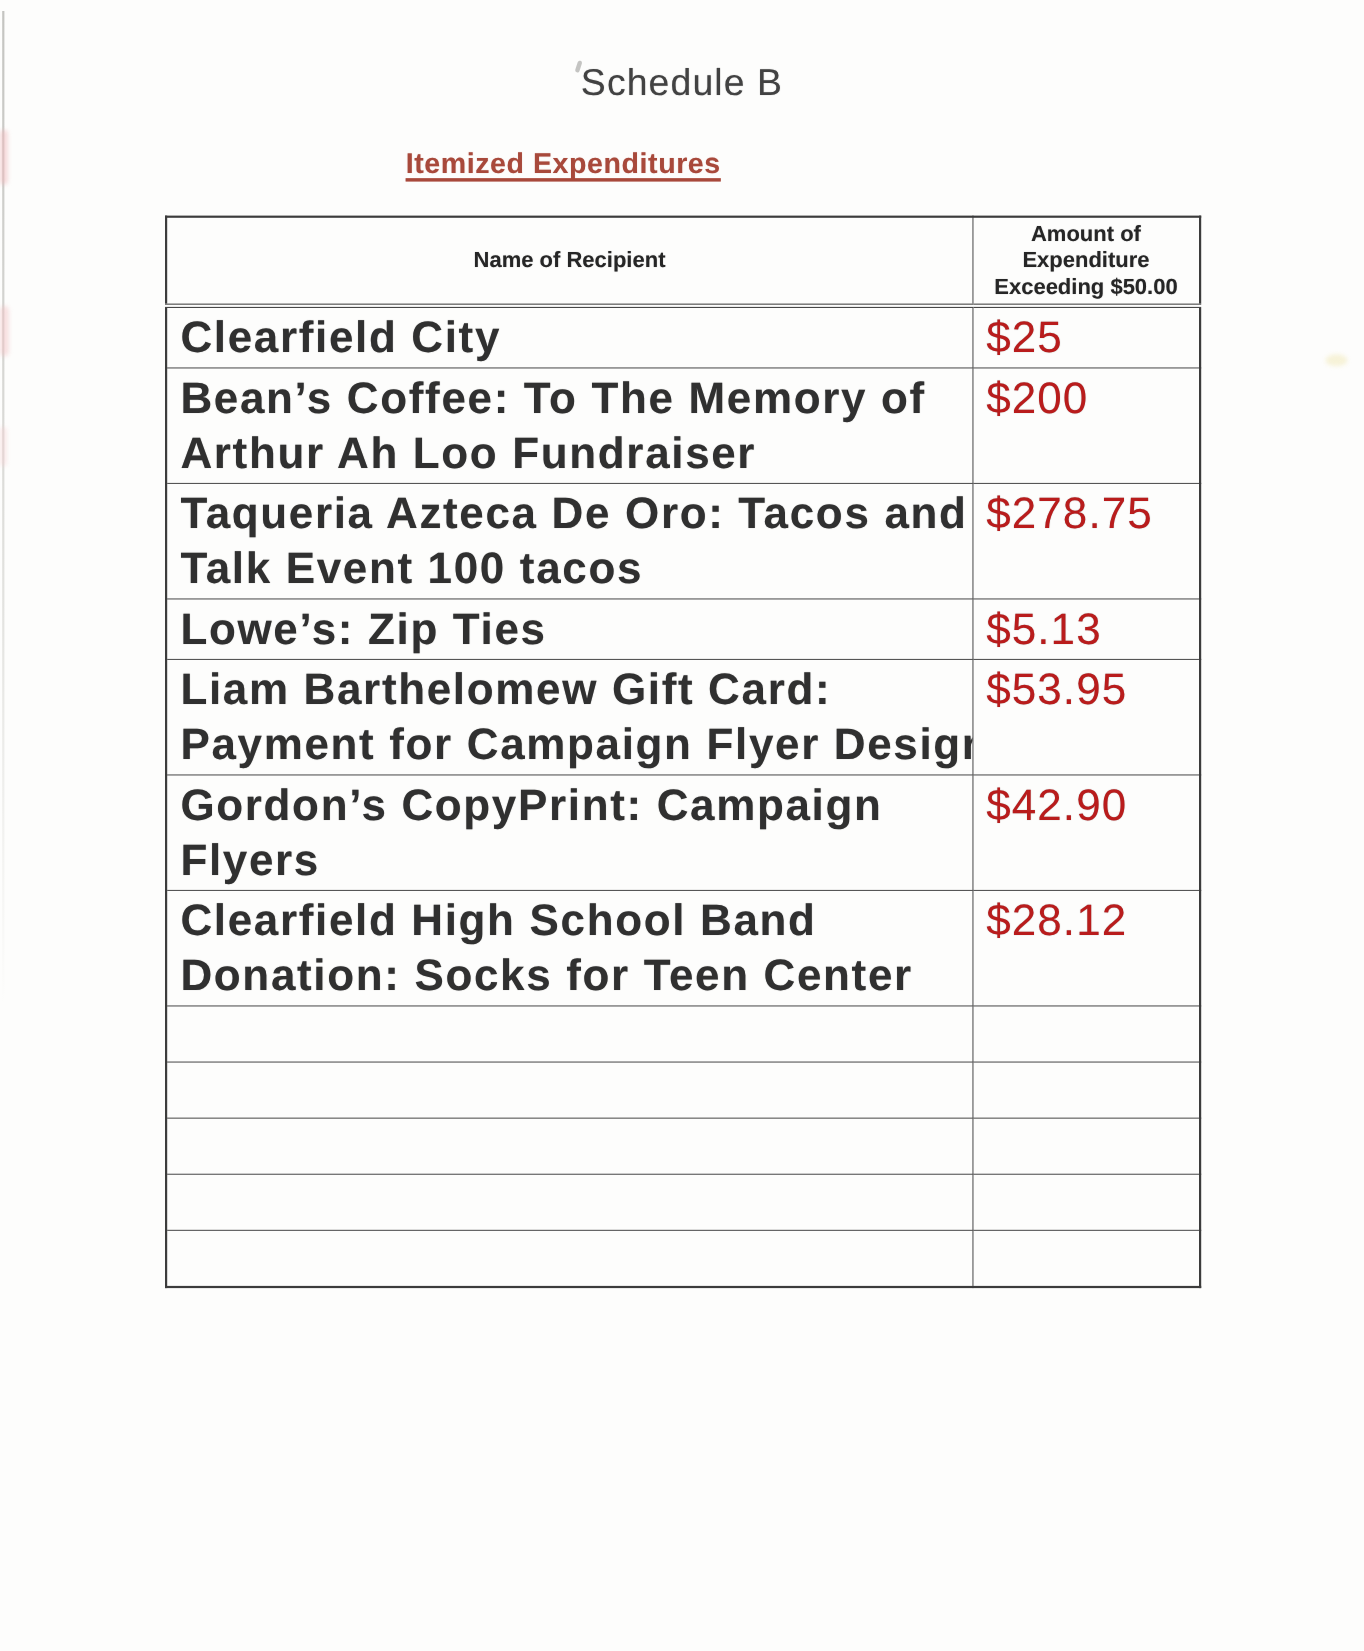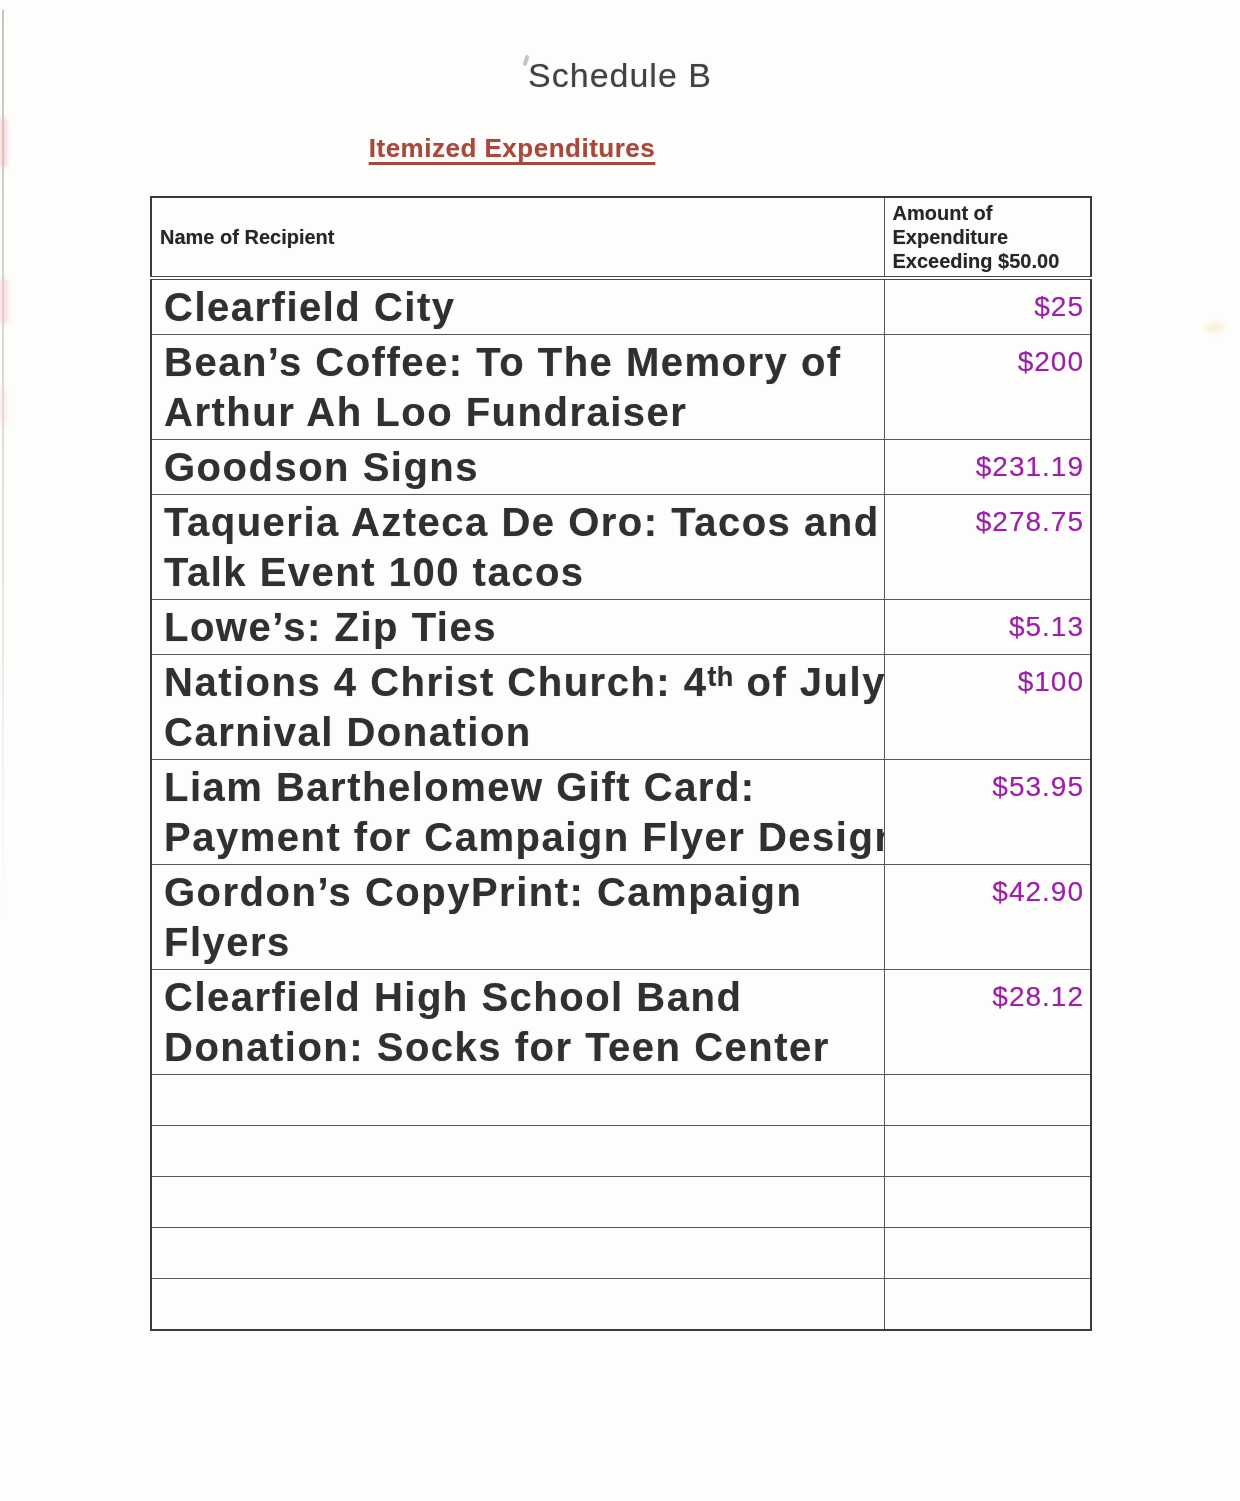--- a/index.html
+++ b/index.html
@@ -62,46 +62,45 @@
 
   th, td {
     border: 1.5px solid var(--line, #565656);
     vertical-align: top;
     text-shadow: 0 0 1px rgba(45,45,45,0.4);
   }
   thead th {
     height: 72px;
     padding: 3px 8px;
     vertical-align: middle;
-    text-align: left;
+    text-align: center;
     font-size: 20px;
     line-height: 24px;
     font-weight: 700;
     color: #262626;
     border-bottom: 4px double #474747;
   }
   td.name-cell {
     padding: 2px 10px 2px 12px;
     font-size: 40px;
     line-height: 50px;
     letter-spacing: 1.5px;
     white-space: nowrap;
     overflow: hidden;
     color: #303030;
     font-weight: bold;
   }
   td.amount-cell {
     padding: 2px 6px 2px 12px;
-    font-size: 28px;
+    font-size: 40px;
     line-height: 50px;
     letter-spacing: 1px;
     white-space: nowrap;
     overflow: hidden;
-    color: #a21caf;
-    text-align: right;
+    color: #b91c1c;
   }
   tr.empty-row td { height: 51px; padding: 0; }
 
   
   .artifact { position: absolute; pointer-events: none; }
   .edge-line {
     left: 2px; top: 10px; width: 2px; height: 905px;
     background: linear-gradient(to bottom, rgba(190,190,186,0.9), rgba(205,205,200,0.55) 60%, rgba(220,220,215,0));
   }
   .smudge-pink-1 {
@@ -155,36 +154,28 @@
     <tbody>
         <tr>
           <td class="name-cell">Clearfield City</td>
           <td class="amount-cell">$25</td>
         </tr>
         <tr>
           <td class="name-cell">Bean’s Coffee: To The Memory of<br>Arthur Ah Loo Fundraiser</td>
           <td class="amount-cell">$200</td>
         </tr>
         <tr>
-          <td class="name-cell">Goodson Signs</td>
-          <td class="amount-cell">$231.19</td>
-        </tr>
-        <tr>
           <td class="name-cell">Taqueria Azteca De Oro: Tacos and<br>Talk Event 100 tacos</td>
           <td class="amount-cell">$278.75</td>
         </tr>
         <tr>
           <td class="name-cell">Lowe’s: Zip Ties</td>
           <td class="amount-cell">$5.13</td>
         </tr>
         <tr>
-          <td class="name-cell">Nations 4 Christ Church: 4ᵗʰ of July<br>Carnival Donation</td>
-          <td class="amount-cell">$100</td>
-        </tr>
-        <tr>
           <td class="name-cell">Liam Barthelomew Gift Card:<br>Payment for Campaign Flyer Design</td>
           <td class="amount-cell">$53.95</td>
         </tr>
         <tr>
           <td class="name-cell">Gordon’s CopyPrint: Campaign<br>Flyers</td>
           <td class="amount-cell">$42.90</td>
         </tr>
         <tr>
           <td class="name-cell">Clearfield High School Band<br>Donation: Socks for Teen Center</td>
           <td class="amount-cell">$28.12</td>

